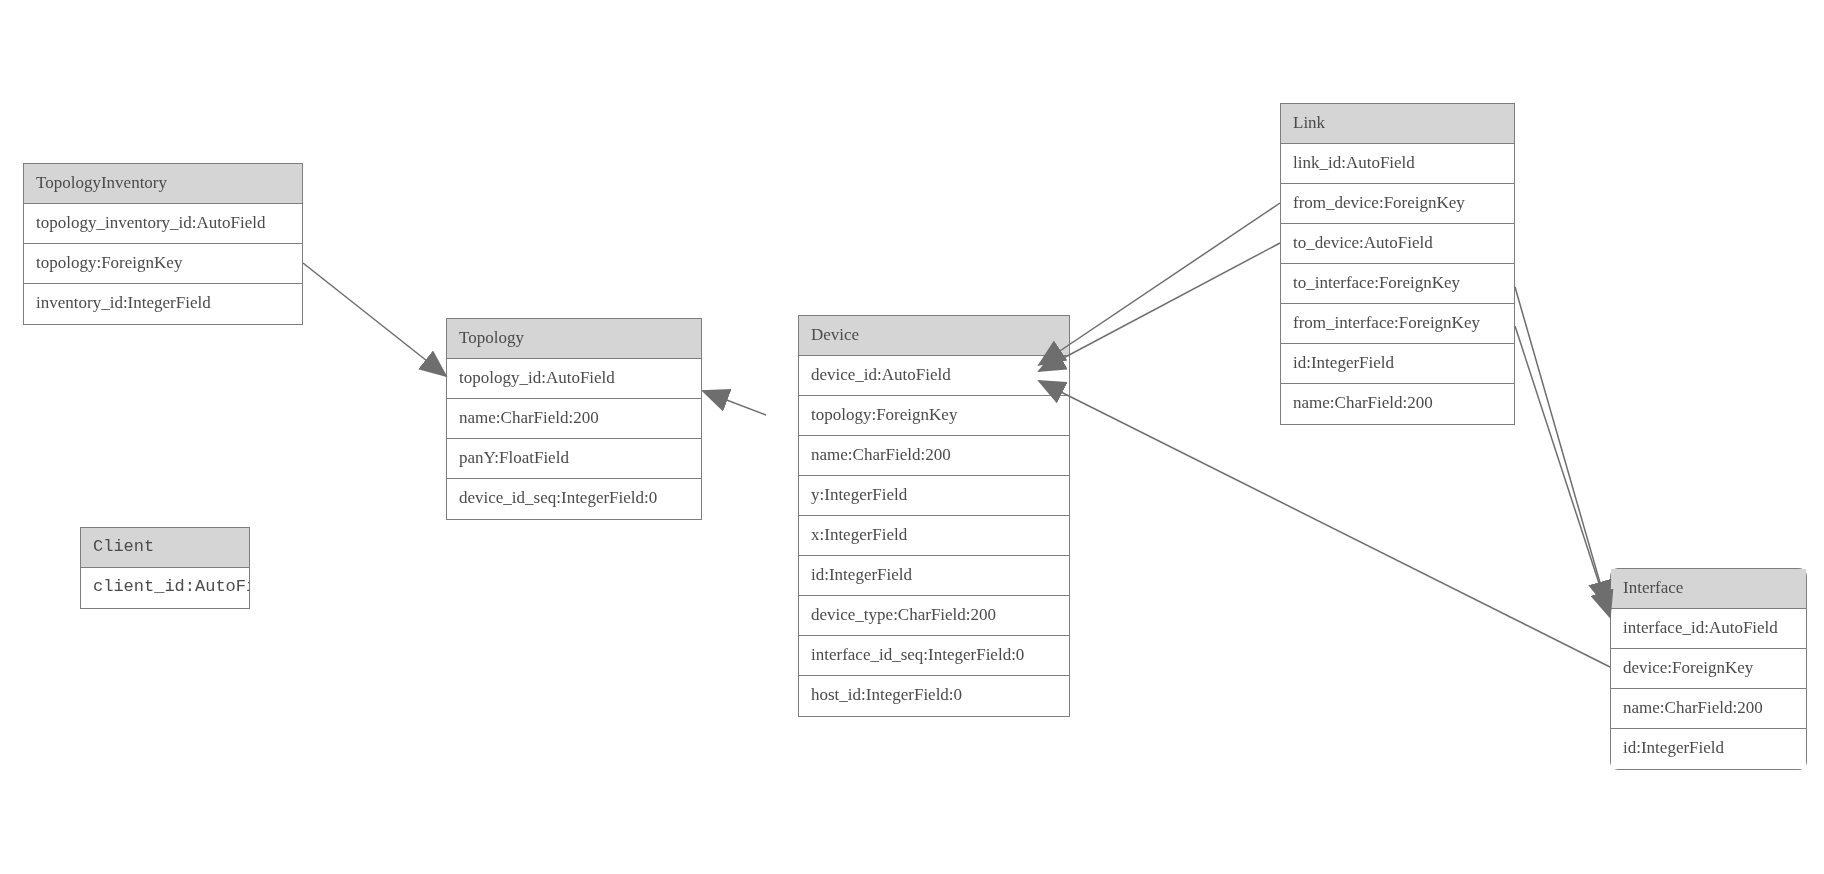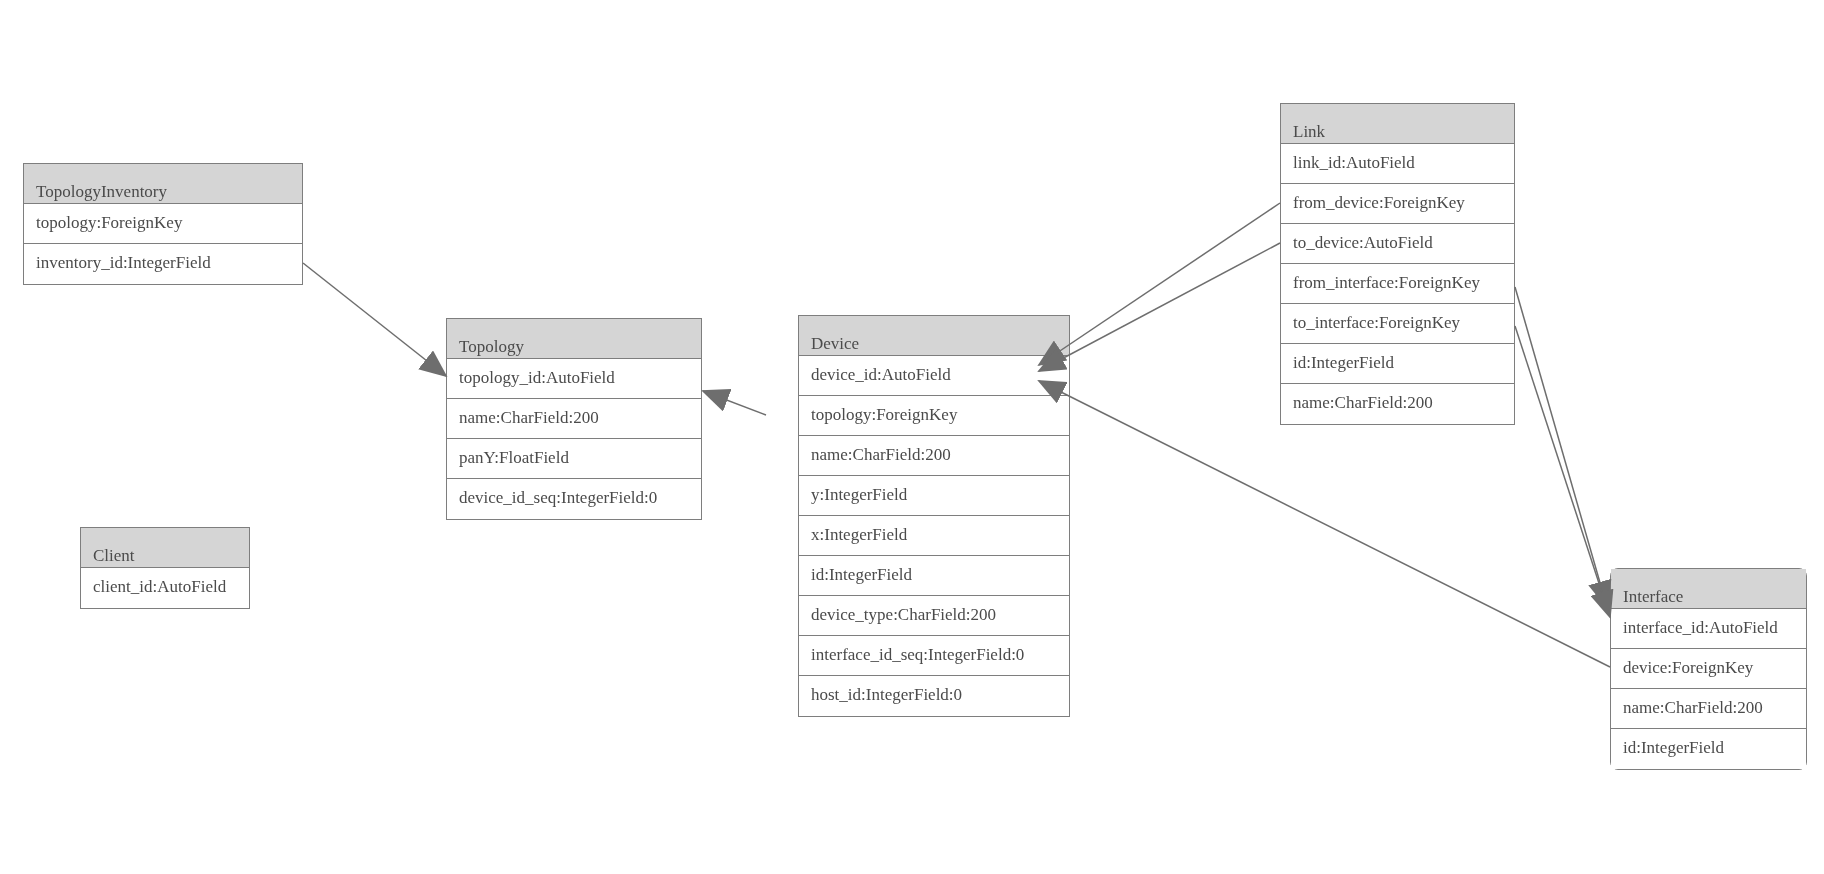--- a/index.html
+++ b/index.html
@@ -20,21 +20,21 @@
   #connectors{position:absolute;left:0;top:0;width:1824px;height:874px;z-index:3;pointer-events:none;}
   .relation-line{stroke:var(--connector);stroke-width:1.5;}
   .entity{
     position:absolute;z-index:2;box-sizing:border-box;
     background:var(--body-bg);
     border:1.5px solid var(--border);
     color:var(--text);font-size:17px;
   }
   .entity-header{
     box-sizing:border-box;height:40px;line-height:38px;
-    padding:9px 12px;background:var(--header-bg);
+    padding:0 12px;background:var(--header-bg);
     border-bottom:1.5px solid var(--border);
     white-space:nowrap;overflow:hidden;
   }
   .entity-row{
     box-sizing:border-box;height:40px;line-height:38px;
     padding:0 12px;background:var(--body-bg);
     border-bottom:1.5px solid var(--border);
     white-space:nowrap;overflow:hidden;
   }
   .entity-row:last-child{border-bottom:none;}
@@ -52,53 +52,54 @@
   <line x1="303" y1="263" x2="446" y2="376" class="relation-line" marker-end="url(#arrowhead)"></line>
       <line x1="766" y1="415" x2="703" y2="391" class="relation-line" marker-end="url(#arrowhead)"></line>
       <line x1="1280" y1="203" x2="1039" y2="365" class="relation-line" marker-end="url(#arrowhead)"></line>
       <line x1="1280" y1="243" x2="1039" y2="371" class="relation-line" marker-end="url(#arrowhead)"></line>
       <line x1="1610" y1="667" x2="1039" y2="381" class="relation-line" marker-end="url(#arrowhead)"></line>
       <line x1="1515" y1="287" x2="1607" y2="607" class="relation-line" marker-end="url(#arrowhead)"></line>
       <line x1="1515" y1="326" x2="1610" y2="617" class="relation-line" marker-end="url(#arrowhead)"></line>
     </svg>
 <div class="entity" style="left: 23px; top: 163px; width: 280px;">
     <div class="entity-header">TopologyInventory</div>
+  <div class="entity-row">topology_inventory_id:AutoField</div>
       <div class="entity-row">topology:ForeignKey</div>
       <div class="entity-row">inventory_id:IntegerField</div>
     </div>
     <div class="entity" style="left: 446px; top: 318px; width: 256px;">
     <div class="entity-header">Topology</div>
   <div class="entity-row">topology_id:AutoField</div>
       <div class="entity-row">name:CharField:200</div>
       <div class="entity-row">panY:FloatField</div>
       <div class="entity-row">device_id_seq:IntegerField:0</div>
     </div>
-    <div class="entity" style="left: 80px; top: 527px; width: 170px;">
+    <div class="entity" style="left: 80px; top: 527px; width: 170px; font-family: Liberation Mono, monospace;">
     <div class="entity-header">Client</div>
   <div class="entity-row">client_id:AutoField</div>
     </div>
     <div class="entity" style="left: 766px; top: 315px; width: 272px; margin-left: 32px;">
     <div class="entity-header">Device</div>
   <div class="entity-row">device_id:AutoField</div>
       <div class="entity-row">topology:ForeignKey</div>
       <div class="entity-row">name:CharField:200</div>
       <div class="entity-row">y:IntegerField</div>
       <div class="entity-row">x:IntegerField</div>
       <div class="entity-row">id:IntegerField</div>
       <div class="entity-row">device_type:CharField:200</div>
       <div class="entity-row">interface_id_seq:IntegerField:0</div>
       <div class="entity-row">host_id:IntegerField:0</div>
     </div>
     <div class="entity" style="left: 1280px; top: 103px; width: 235px;">
     <div class="entity-header">Link</div>
   <div class="entity-row">link_id:AutoField</div>
       <div class="entity-row">from_device:ForeignKey</div>
       <div class="entity-row">to_device:AutoField</div>
+      <div class="entity-row">to_interface:ForeignKey</div>
       <div class="entity-row">from_interface:ForeignKey</div>
-      <div class="entity-row">to_interface:ForeignKey</div>
       <div class="entity-row">id:IntegerField</div>
       <div class="entity-row">name:CharField:200</div>
     </div>
     <div class="entity" style="left: 1610px; top: 568px; width: 197px; border-radius: 8px;">
     <div class="entity-header">Interface</div>
   <div class="entity-row">interface_id:AutoField</div>
       <div class="entity-row">device:ForeignKey</div>
       <div class="entity-row">name:CharField:200</div>
       <div class="entity-row">id:IntegerField</div>
     </div>

